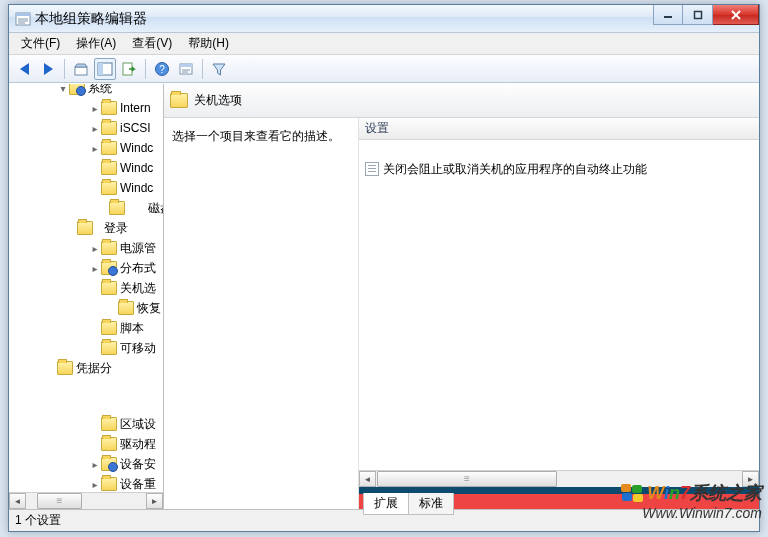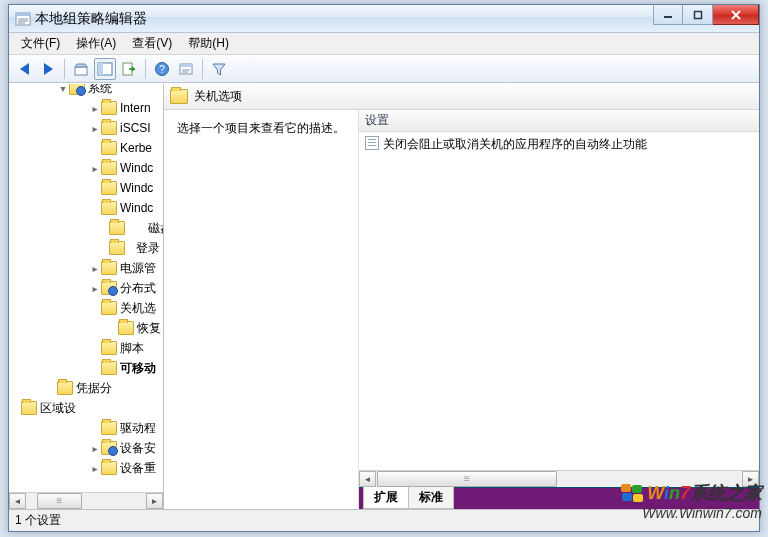--- a/index.html
+++ b/index.html
@@ -147,66 +147,64 @@
   }
   .hscroll .thumb{ left:28px; width:45px; }
   .hscroll2 .thumb{ left:18px; width:180px; }
   .hscroll .thumb::after,.hscroll2 .thumb::after{
     content:"≡"; position:absolute; left:50%; top:50%; transform:translate(-50%,-55%); color:#9a9a9a; font-size:10px;
   }
 
   
   .right-pane { flex:1; display:flex; flex-direction:column; min-width:0; }
   .rp-header {
-    height:26px;
+    height:34px;
     background: linear-gradient(to bottom,#fefefe,#eceef1);
     border-bottom:1px solid #d6d6d6;
     display:flex; align-items:center; padding-left:6px;
   }
   .rp-header .folder-ic {
     width:18px;height:15px;margin-right:6px;
     background: linear-gradient(to bottom,#fff1a8,#f7d65b);
     border:1px solid #c9a93a; border-radius:1px; position:relative;
   }
   .rp-header .folder-ic::before{
     content:""; position:absolute; left:0; top:-3px; width:8px; height:3px;
     background:#f7d65b; border:1px solid #c9a93a; border-bottom:none; border-radius:1px 1px 0 0;
   }
   .rp-body { flex:1; display:flex; min-height:0; }
   .rp-desc {
     width: 195px;
     padding: 10px 8px;
     border-right: 1px solid #e2e2e2;
     color:#000;
-    text-align:center;
   }
   .rp-list { flex:1; display:flex; flex-direction:column; min-width:0; }
   .col-header {
     height:22px;
     background: linear-gradient(#fdfdfd,#ececec);
     border-bottom:1px solid #d6d6d6;
     display:flex; align-items:center; padding-left:6px;
     color:#2b3a55;
   }
   .list-area { flex:1; padding:4px 0; overflow:hidden; }
-  .list-row { height:18px; display:flex; padding-left:6px; }
+  .list-row { height:18px; display:flex; align-items:center; padding-left:6px;margin-top:16px; }
   .list-row .doc-ic {
     width:14px;height:14px;margin-right:4px;
     background:#fff;border:1px solid #9aa6b3;position:relative;
   }
   .list-row .doc-ic::after{
     content:"";position:absolute;left:2px;top:2px;right:2px;height:1px;background:#9aa6b3;
     box-shadow:0 3px 0 #9aa6b3,0 6px 0 #9aa6b3;
   }
   .rp-tabs {
     height:22px; display:flex; align-items:flex-start;
-    border-top:1px solid #0c4a6e;
-    background:#701a75;
+    border-top:7px solid #0c4a6e;
+    background:#ef4444;
     padding-left:4px;
-    font-weight:bold;
   }
   .rp-tabs .tab {
     padding:2px 10px; font-size:12px;
     background:#fff; border:1px solid #c0c0c0; border-top:none;
     margin-right:-1px;
     position:relative; top:-1px;
   }
   .rp-tabs .tab.inactive { background:#f4f4f4; }
   
   .statusbar {
@@ -338,45 +336,40 @@
               <span class="expander">▸</span>
               <span class="folder-ic"></span>
               <span class="lbl">Intern</span>
             </div>
             <div class="tree-row" style="padding-left: 80px;">
               <span class="expander">▸</span>
               <span class="folder-ic"></span>
               <span class="lbl">iSCSI</span>
             </div>
             <div class="tree-row" style="padding-left: 80px;">
-              <span class="expander"></span>
-              <span class="folder-ic"></span>
-              <span class="lbl">Kerbe</span>
-            </div>
-            <div class="tree-row" style="padding-left: 80px;">
               <span class="expander">▸</span>
               <span class="folder-ic"></span>
               <span class="lbl">Windc</span>
             </div>
             <div class="tree-row" style="padding-left: 80px;">
               <span class="expander"></span>
               <span class="folder-ic"></span>
               <span class="lbl">Windc</span>
             </div>
             <div class="tree-row" style="padding-left: 80px;">
               <span class="expander"></span>
               <span class="folder-ic"></span>
               <span class="lbl">Windc</span>
             </div>
             <div class="tree-row" style="padding-left: 80px; gap: 20px;">
               <span class="expander"></span>
               <span class="folder-ic"></span>
               <span class="lbl">磁盘配</span>
             </div>
-            <div class="tree-row" style="padding-left: 80px; gap: 8px;">
+            <div class="tree-row" style="padding-left: 48px; gap: 8px;">
               <span class="expander"></span>
               <span class="folder-ic"></span>
               <span class="lbl">登录</span>
             </div>
             <div class="tree-row" style="padding-left: 80px;">
               <span class="expander">▸</span>
               <span class="folder-ic"></span>
               <span class="lbl">电源管</span>
             </div>
             <div class="tree-row hasblue" style="padding-left: 80px;">
@@ -392,31 +385,31 @@
             <div class="tree-row" style="padding-left: 80px; justify-content: flex-end;">
               <span class="expander"></span>
               <span class="folder-ic"></span>
               <span class="lbl">恢复</span>
             </div>
             <div class="tree-row" style="padding-left: 80px;">
               <span class="expander"></span>
               <span class="folder-ic"></span>
               <span class="lbl">脚本</span>
             </div>
-            <div class="tree-row" style="padding-left: 80px; font-weight: bold;">
+            <div class="tree-row" style="padding-left: 80px;">
               <span class="expander"></span>
               <span class="folder-ic"></span>
               <span class="lbl">可移动</span>
             </div>
             <div class="tree-row" style="padding-left: 36px;">
               <span class="expander"></span>
               <span class="folder-ic"></span>
               <span class="lbl">凭据分</span>
             </div>
-            <div class="tree-row" style="">
+            <div class="tree-row" style="padding-left: 80px; margin-top: 36px;">
               <span class="expander"></span>
               <span class="folder-ic"></span>
               <span class="lbl">区域设</span>
             </div>
             <div class="tree-row" style="padding-left: 80px;">
               <span class="expander"></span>
               <span class="folder-ic"></span>
               <span class="lbl">驱动程</span>
             </div>
             <div class="tree-row hasblue" style="padding-left: 80px;">

